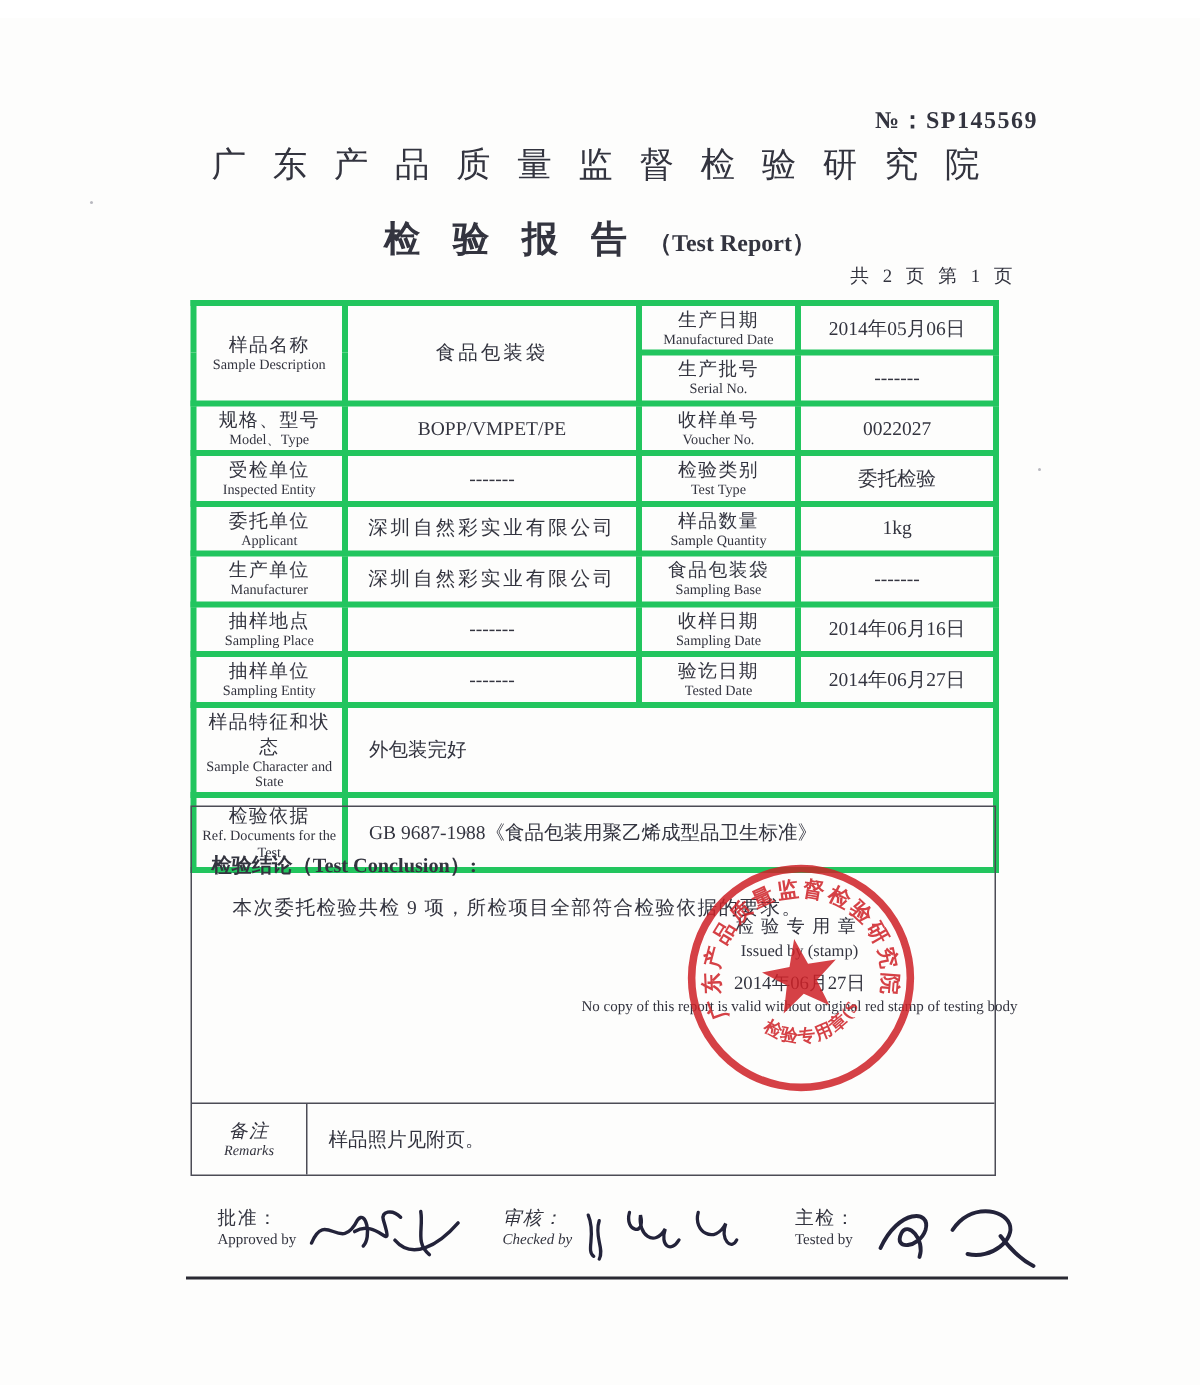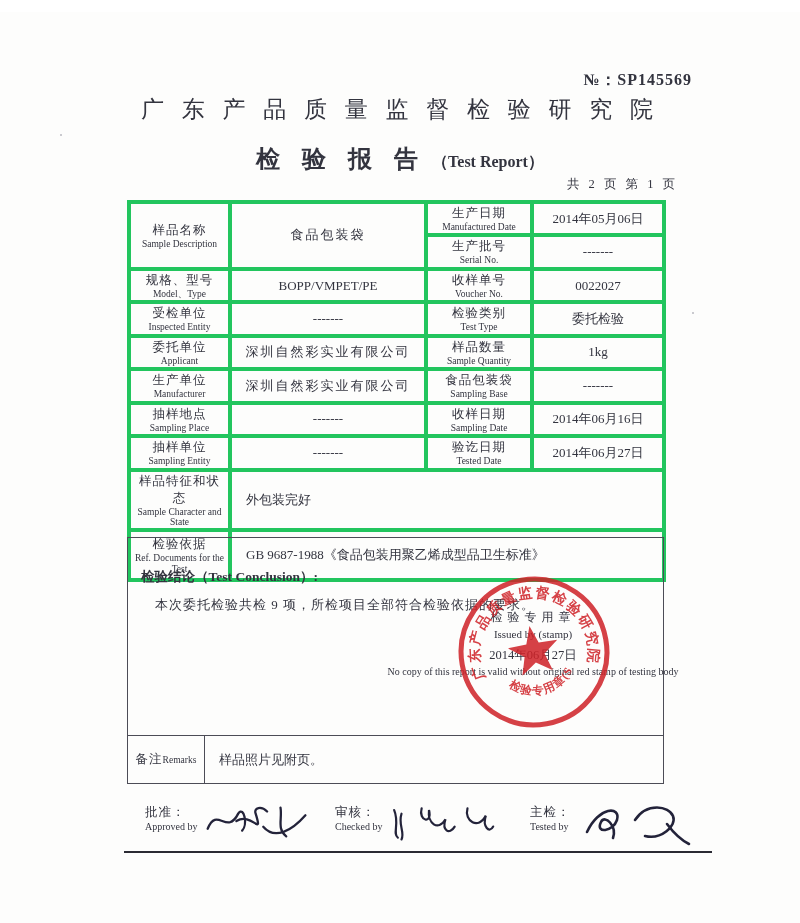--- a/index.html
+++ b/index.html
@@ -50,34 +50,34 @@
   .stamp-line3{font-size:12.5px;margin-top:3px;}
   .stamp-line4{font-size:12.5px;margin-top:2px;}
   .stamp-line5{font-size:10px;}
   .stamp{
     position:absolute;left:325px;top:33px;width:162px;height:162px;
     transform:rotate(-10deg);opacity:0.85;pointer-events:none;
   }
   .remarks-row{position:absolute;left:0;bottom:0;width:100%;height:47px;
     border-top:1px solid #4c4c56;display:flex;}
   .remarks-label{width:76px;border-right:1px solid #4c4c56;display:flex;
-    flex-direction:row;align-items:center;justify-content:center;}
+    flex-direction:column;align-items:center;justify-content:center;font-style:italic;}
   .remarks-label .cn{font-size:12.5px;letter-spacing:1px;}
   .remarks-label .en{font-size:9.5px;}
   .remarks-value{flex:1;display:flex;align-items:center;padding-left:14px;font-size:13px;}
 
   
   .signatures{position:absolute;left:145px;top:786px;width:560px;display:flex;}
   .sig-group{display:flex;align-items:flex-start;}
   .sig-group .labels{padding-top:6px;}
   .sig-group .cn{font-size:12.5px;letter-spacing:1px;}
   .sig-group .en{font-size:10px;}
   .sig-svg{margin-left:2px;}
   .sig1{width:190px;}
-  .sig2{width:195px;}
+  .sig2{width:195px;font-style:italic;}
   .sig3{width:175px;}
 
   
   .footer-rule{position:absolute;left:124px;top:839px;width:588px;height:2px;background:#2a2a33;}
   .footer{position:absolute;left:104px;top:846px;width:640px;font-size:12px;
     font-family:"Liberation Sans","DejaVu Sans",sans-serif;color:#3b3c46;white-space:nowrap;}
   .footer span{margin-right:14px;}
 </style>
 </head>
 <body>

